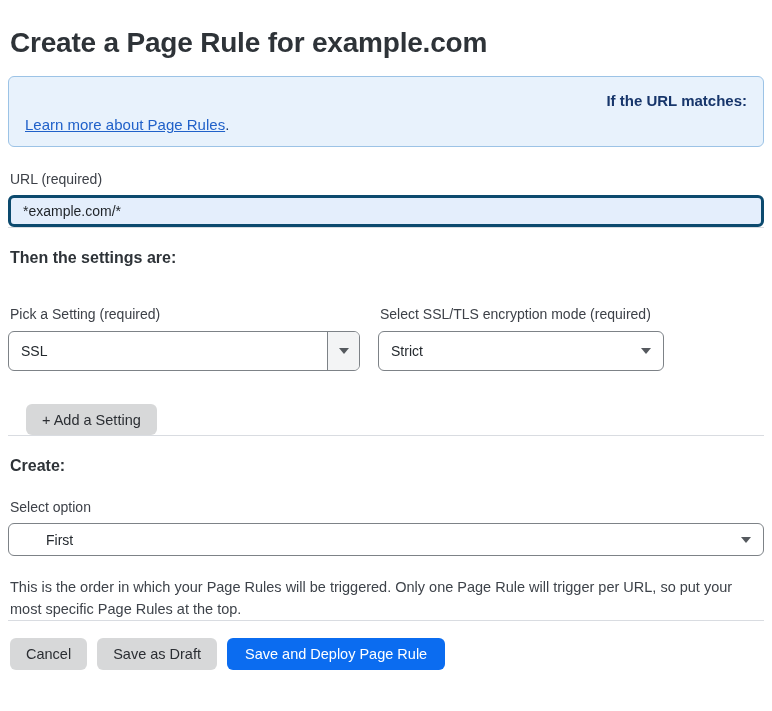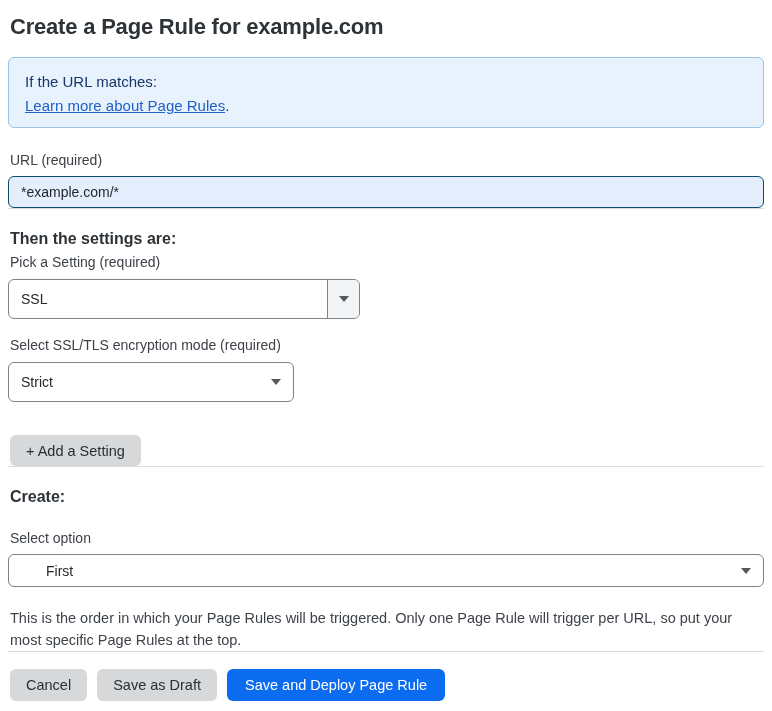--- a/index.html
+++ b/index.html
@@ -7,40 +7,40 @@
   body {
     width: 772px;
     height: 711px;
     font-family: "Liberation Sans", sans-serif;
     color: #2f3338;
     overflow: hidden;
   }
   .page { padding: 8px 8px 0 8px; }
 
   h1.page-title {
-    font-size: 22px;
+    font-size: 28px;
     font-weight: 700;
     color: #2e3338;
     letter-spacing: -0.2px;
     padding-left: 2px;
-    margin-top: 6px;
+    margin-top: 19px;
   }
 
   
   .info-box {
     margin-top: 17px;
     background: #e8f2fc;
     border: 1px solid #9cc3e6;
     border-radius: 6px;
     padding: 12px 16px 9px 16px;
     color: #17366b;
     font-size: 15px;
     line-height: 24px;
   }
-  .info-heading { font-weight: 400; }
+  .info-heading { font-weight: 700; text-align: right; }
   .info-link-row a {
     color: #2061c9;
     text-decoration: underline;
     cursor: pointer;
   }
   .info-link-row .suffix { color: #17366b; }
 
   
   .field-label {
     display: block;
@@ -48,21 +48,21 @@
     color: #3d4148;
     padding-left: 2px;
   }
   .url-label { margin-top: 24px; }
   .url-input {
     display: block;
     width: 100%;
     height: 32px;
     margin-top: 8px;
     background: #e4eefc;
-    border: 1px solid #0c4a6e;
+    border: 3px solid #0c4a6e;
     border-radius: 6px;
     padding: 0 12px;
     font-family: "Liberation Sans", sans-serif;
     font-size: 14px;
     color: #1f2328;
   }
 
   hr.divider {
     border: none;
     border-top: 1px solid #d9dce1;
@@ -77,22 +77,21 @@
     font-weight: 700;
     color: #2e3338;
     margin-top: 21px;
     padding-left: 2px;
   }
 
   
   .settings-row {
     display: flex;
     gap: 18px;
-    margin-top: 6px;
-    flex-direction: column;
+    margin-top: 39px;
   }
   .settings-col-1 { width: 352px; }
   .settings-col-2 { width: 286px; }
   .select {
     margin-top: 9px;
     height: 40px;
     background: #ffffff;
     border: 1px solid #7d8287;
     border-radius: 6px;
     display: flex;
@@ -126,21 +125,21 @@
     cursor: pointer;
   }
   .btn-gray {
     background: #d7d8d9;
     color: #2b2e33;
     border-radius: 6px;
     height: 31px;
     padding: 0 16px;
     font-size: 14.5px;
   }
-  .add-setting-btn { margin-top: 33px; margin-left: 2px; }
+  .add-setting-btn { margin-top: 33px; margin-left: 18px; }
 
   
   .order-label { margin-top: 24px; }
   .order-select { margin-top: 8px; height: 33px; padding-left: 25px; }
   .help-text {
     margin-top: 20px;
     font-size: 14.5px;
     line-height: 22px;
     color: #3e434a;
     padding-left: 2px;

